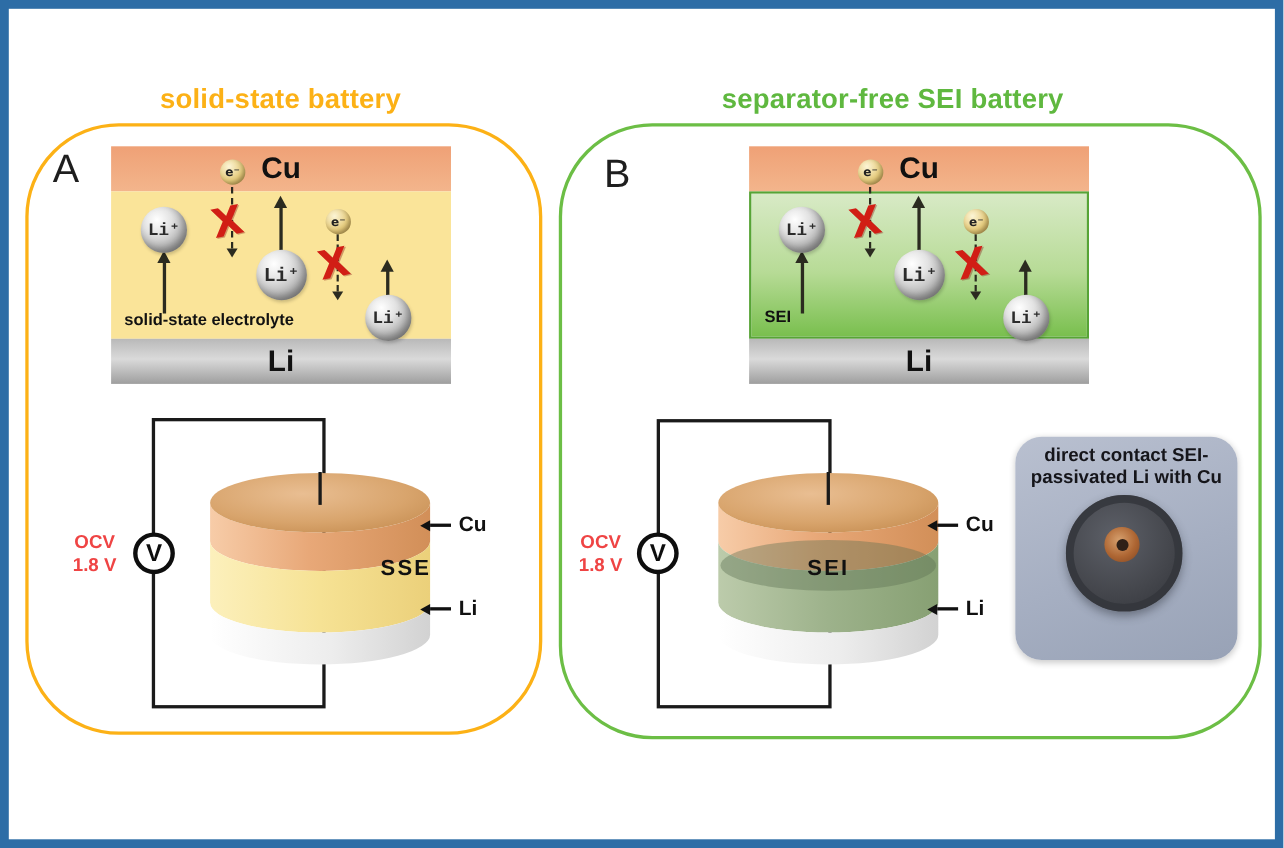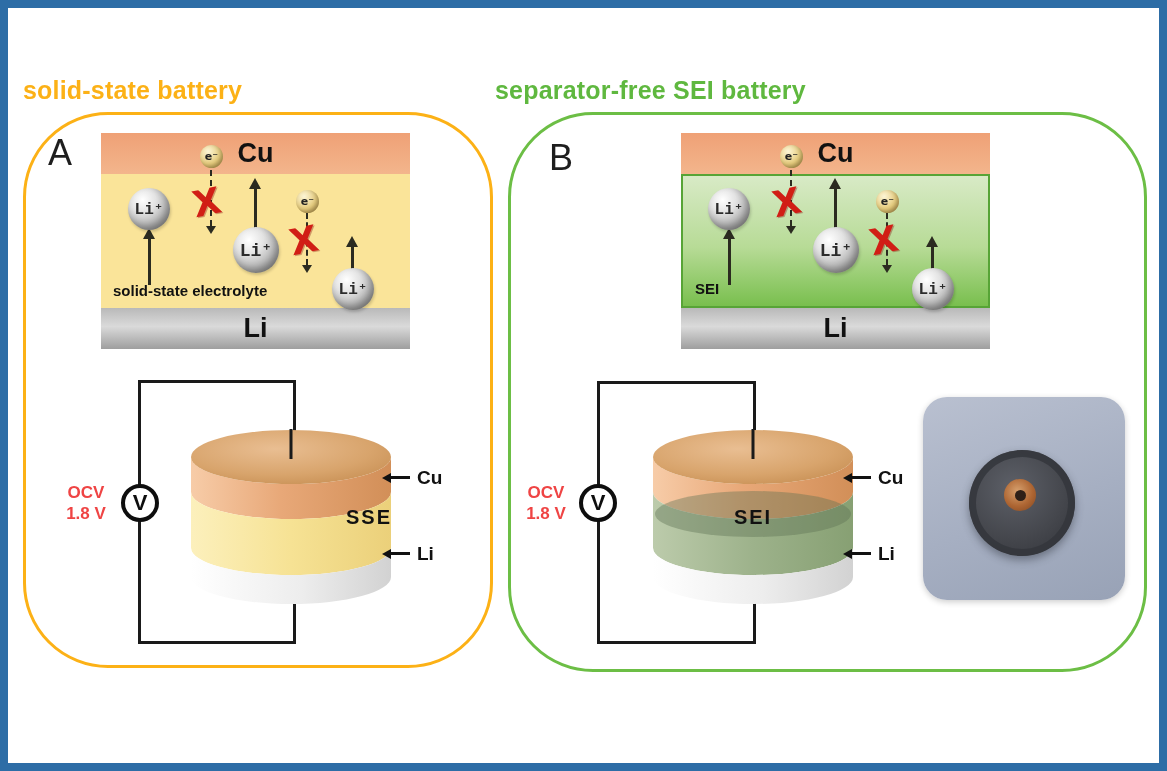--- a/index.html
+++ b/index.html
@@ -5,21 +5,21 @@
   html,body { margin:0; padding:0; background:#ffffff; }
   .screen {
     position:relative; width:1167px; height:771px; background:#ffffff;
     font-family:"Liberation Sans", sans-serif; overflow:hidden;
   }
   .frame {
     position:absolute; inset:0; border:8px solid #2D6DA6; pointer-events:none; z-index:50;
   }
 
   
-  .panel-title { position:absolute; top:76px; font-size:25px; font-weight:bold; text-align:left; letter-spacing:0.2px; }
+  .panel-title { position:absolute; top:76px; font-size:25px; font-weight:bold; text-align:center; letter-spacing:0.2px; }
   .title-a { left:23px;  width:464px; color:#FCB116; }
   .title-b { left:495px; width:633px; color:#5FB83F; }
 
   .panel-box { position:absolute; border-radius:85px; }
   .box-a { left:23px;  top:112px; width:464px; height:550px; border:3px solid #FCB116; }
   .box-b { left:508px; top:112px; width:633px; height:554px; border:3px solid #6CBE45; }
 
   .panel-letter { position:absolute; font-size:36px; color:#1E1E1E; line-height:36px; }
   .letter-a { left:48px;  top:135px; }
   .letter-b { left:549px; top:140px; }
@@ -282,19 +282,23 @@
     <span class="ptr-line"></span>
     <span class="ptr-text">Cu</span>
   </div>
   <div class="side-label sl-b-li">
     <span class="ptr-head"></span>
     <span class="ptr-line"></span>
     <span class="ptr-text">Li</span>
   </div>
 
   <div class="photo">
+    <div class="photo-caption">
+      <div>direct contact SEI-</div>
+      <div>passivated Li with Cu</div>
+    </div>
     <div class="photo-disc">
       <div class="photo-dot">
         <div class="photo-dot-hole"></div>
       </div>
     </div>
   </div>
 </div>
 
 </body></html>

